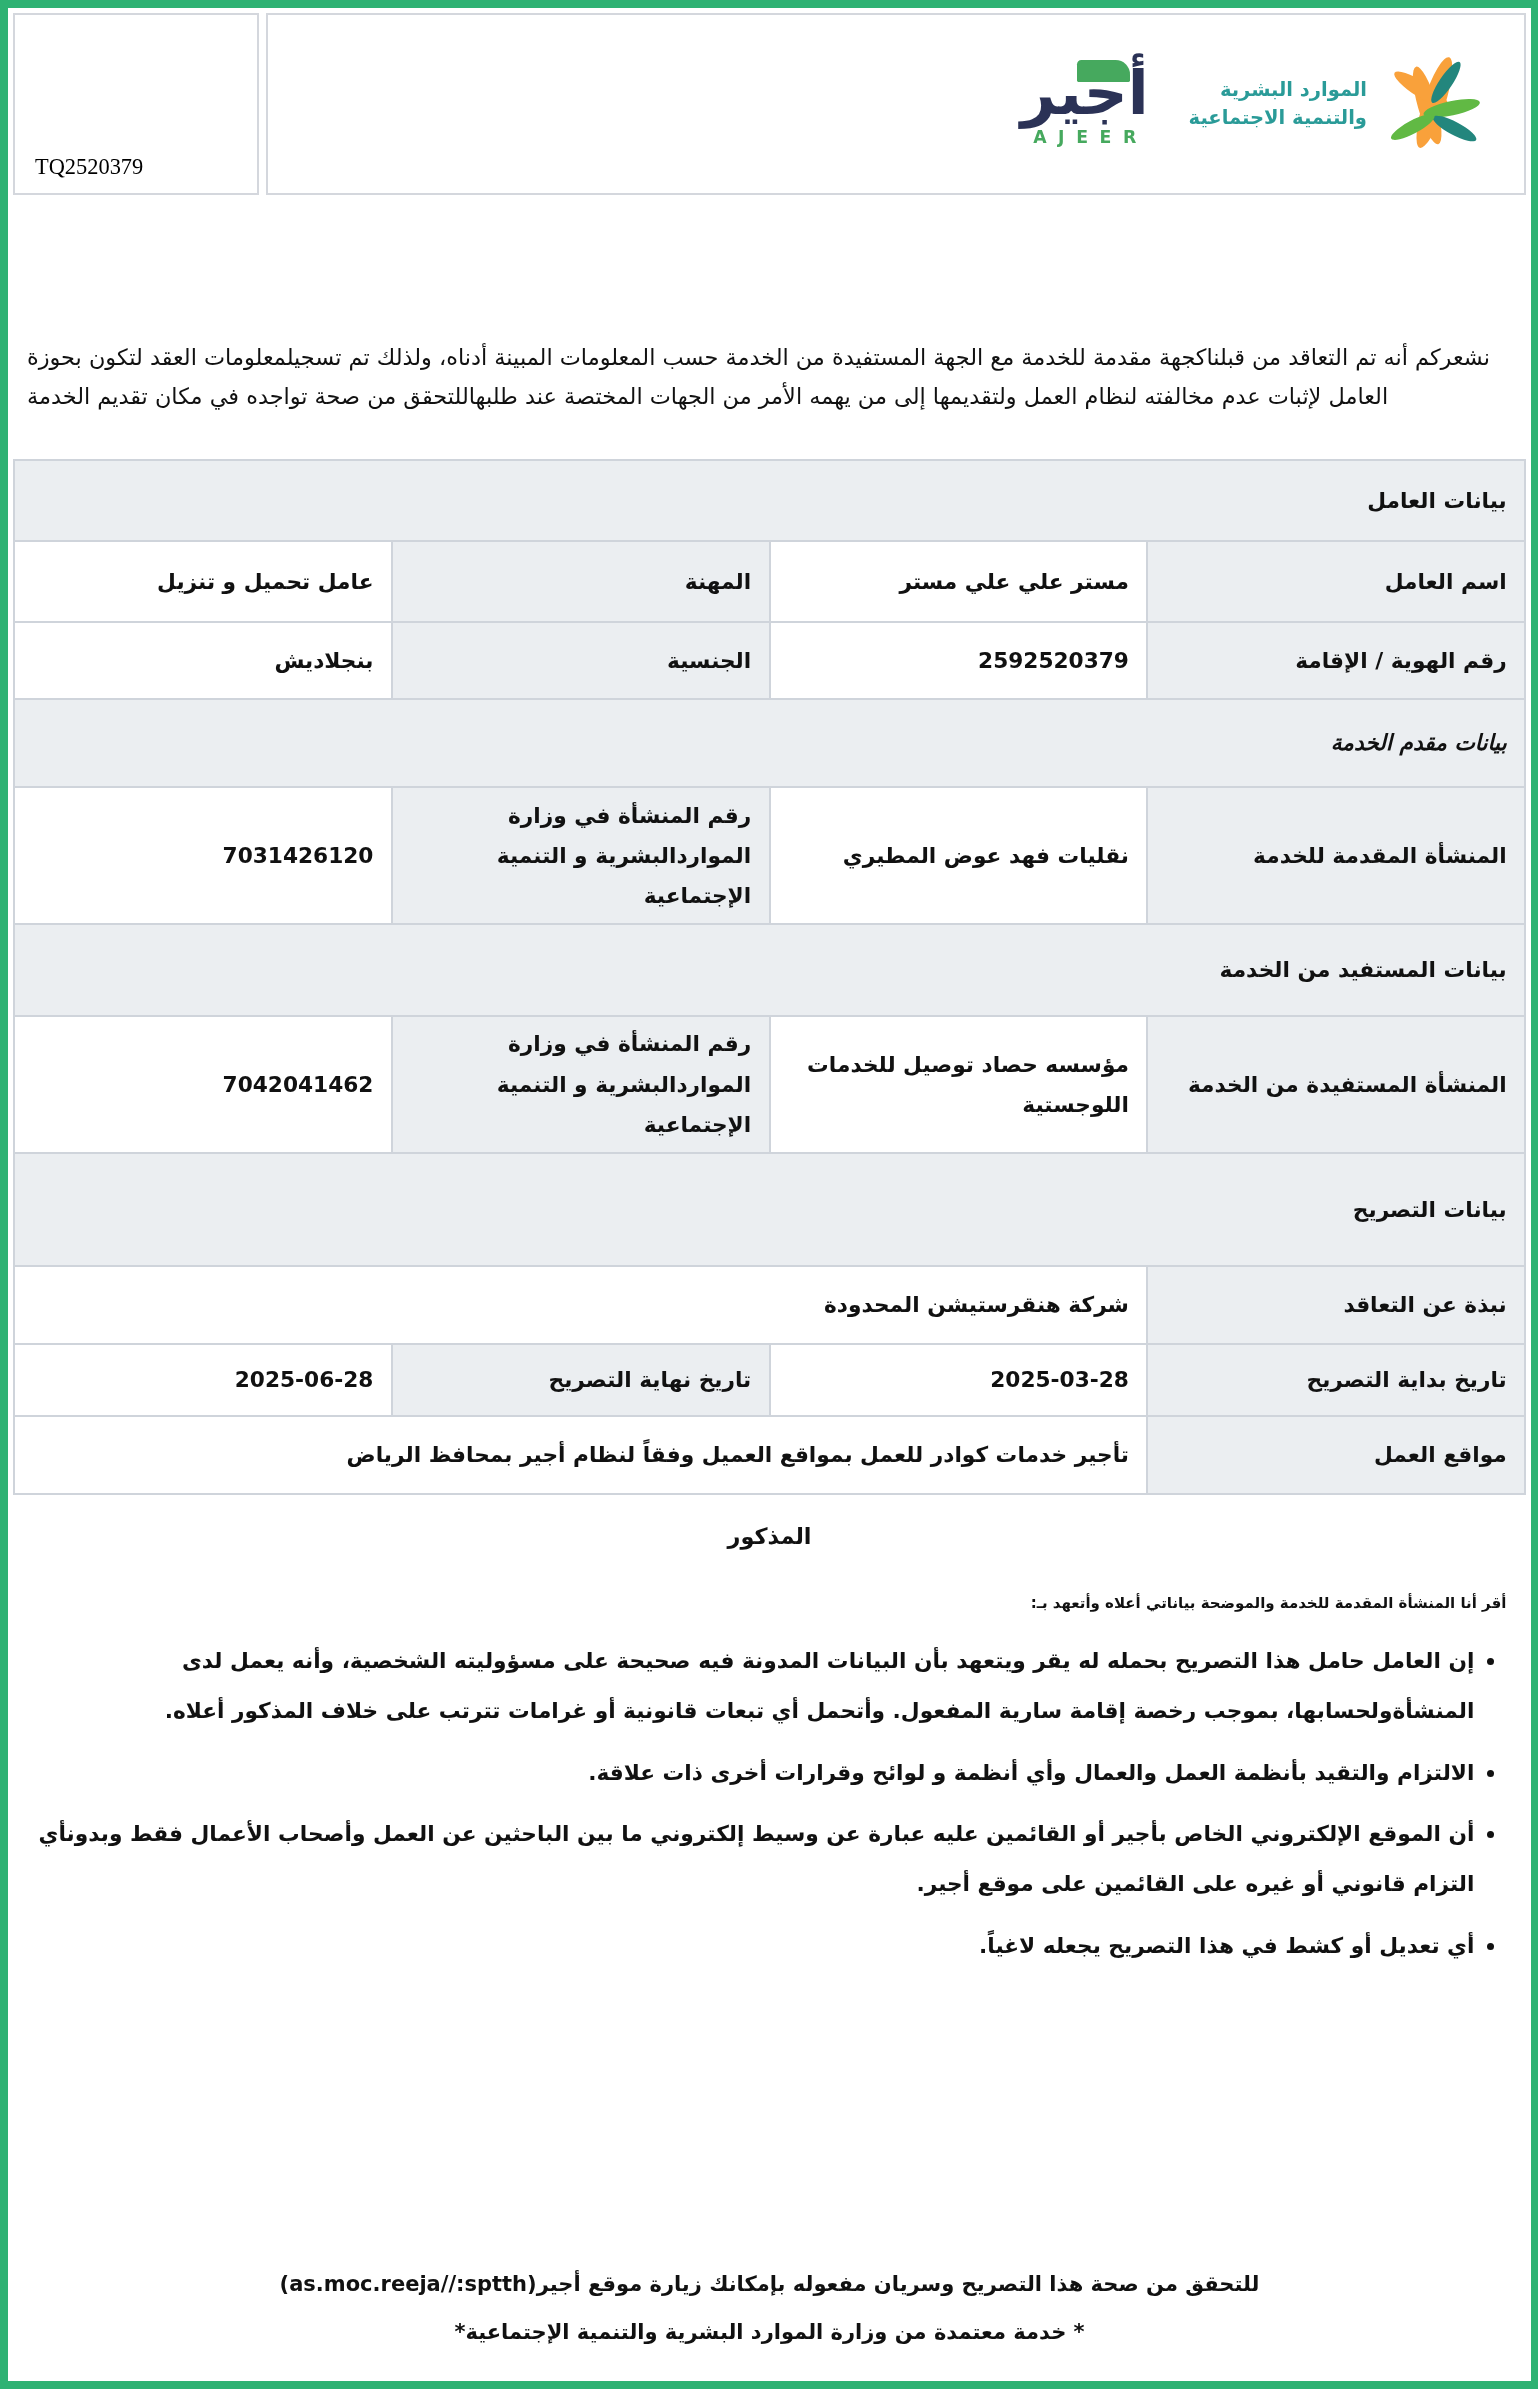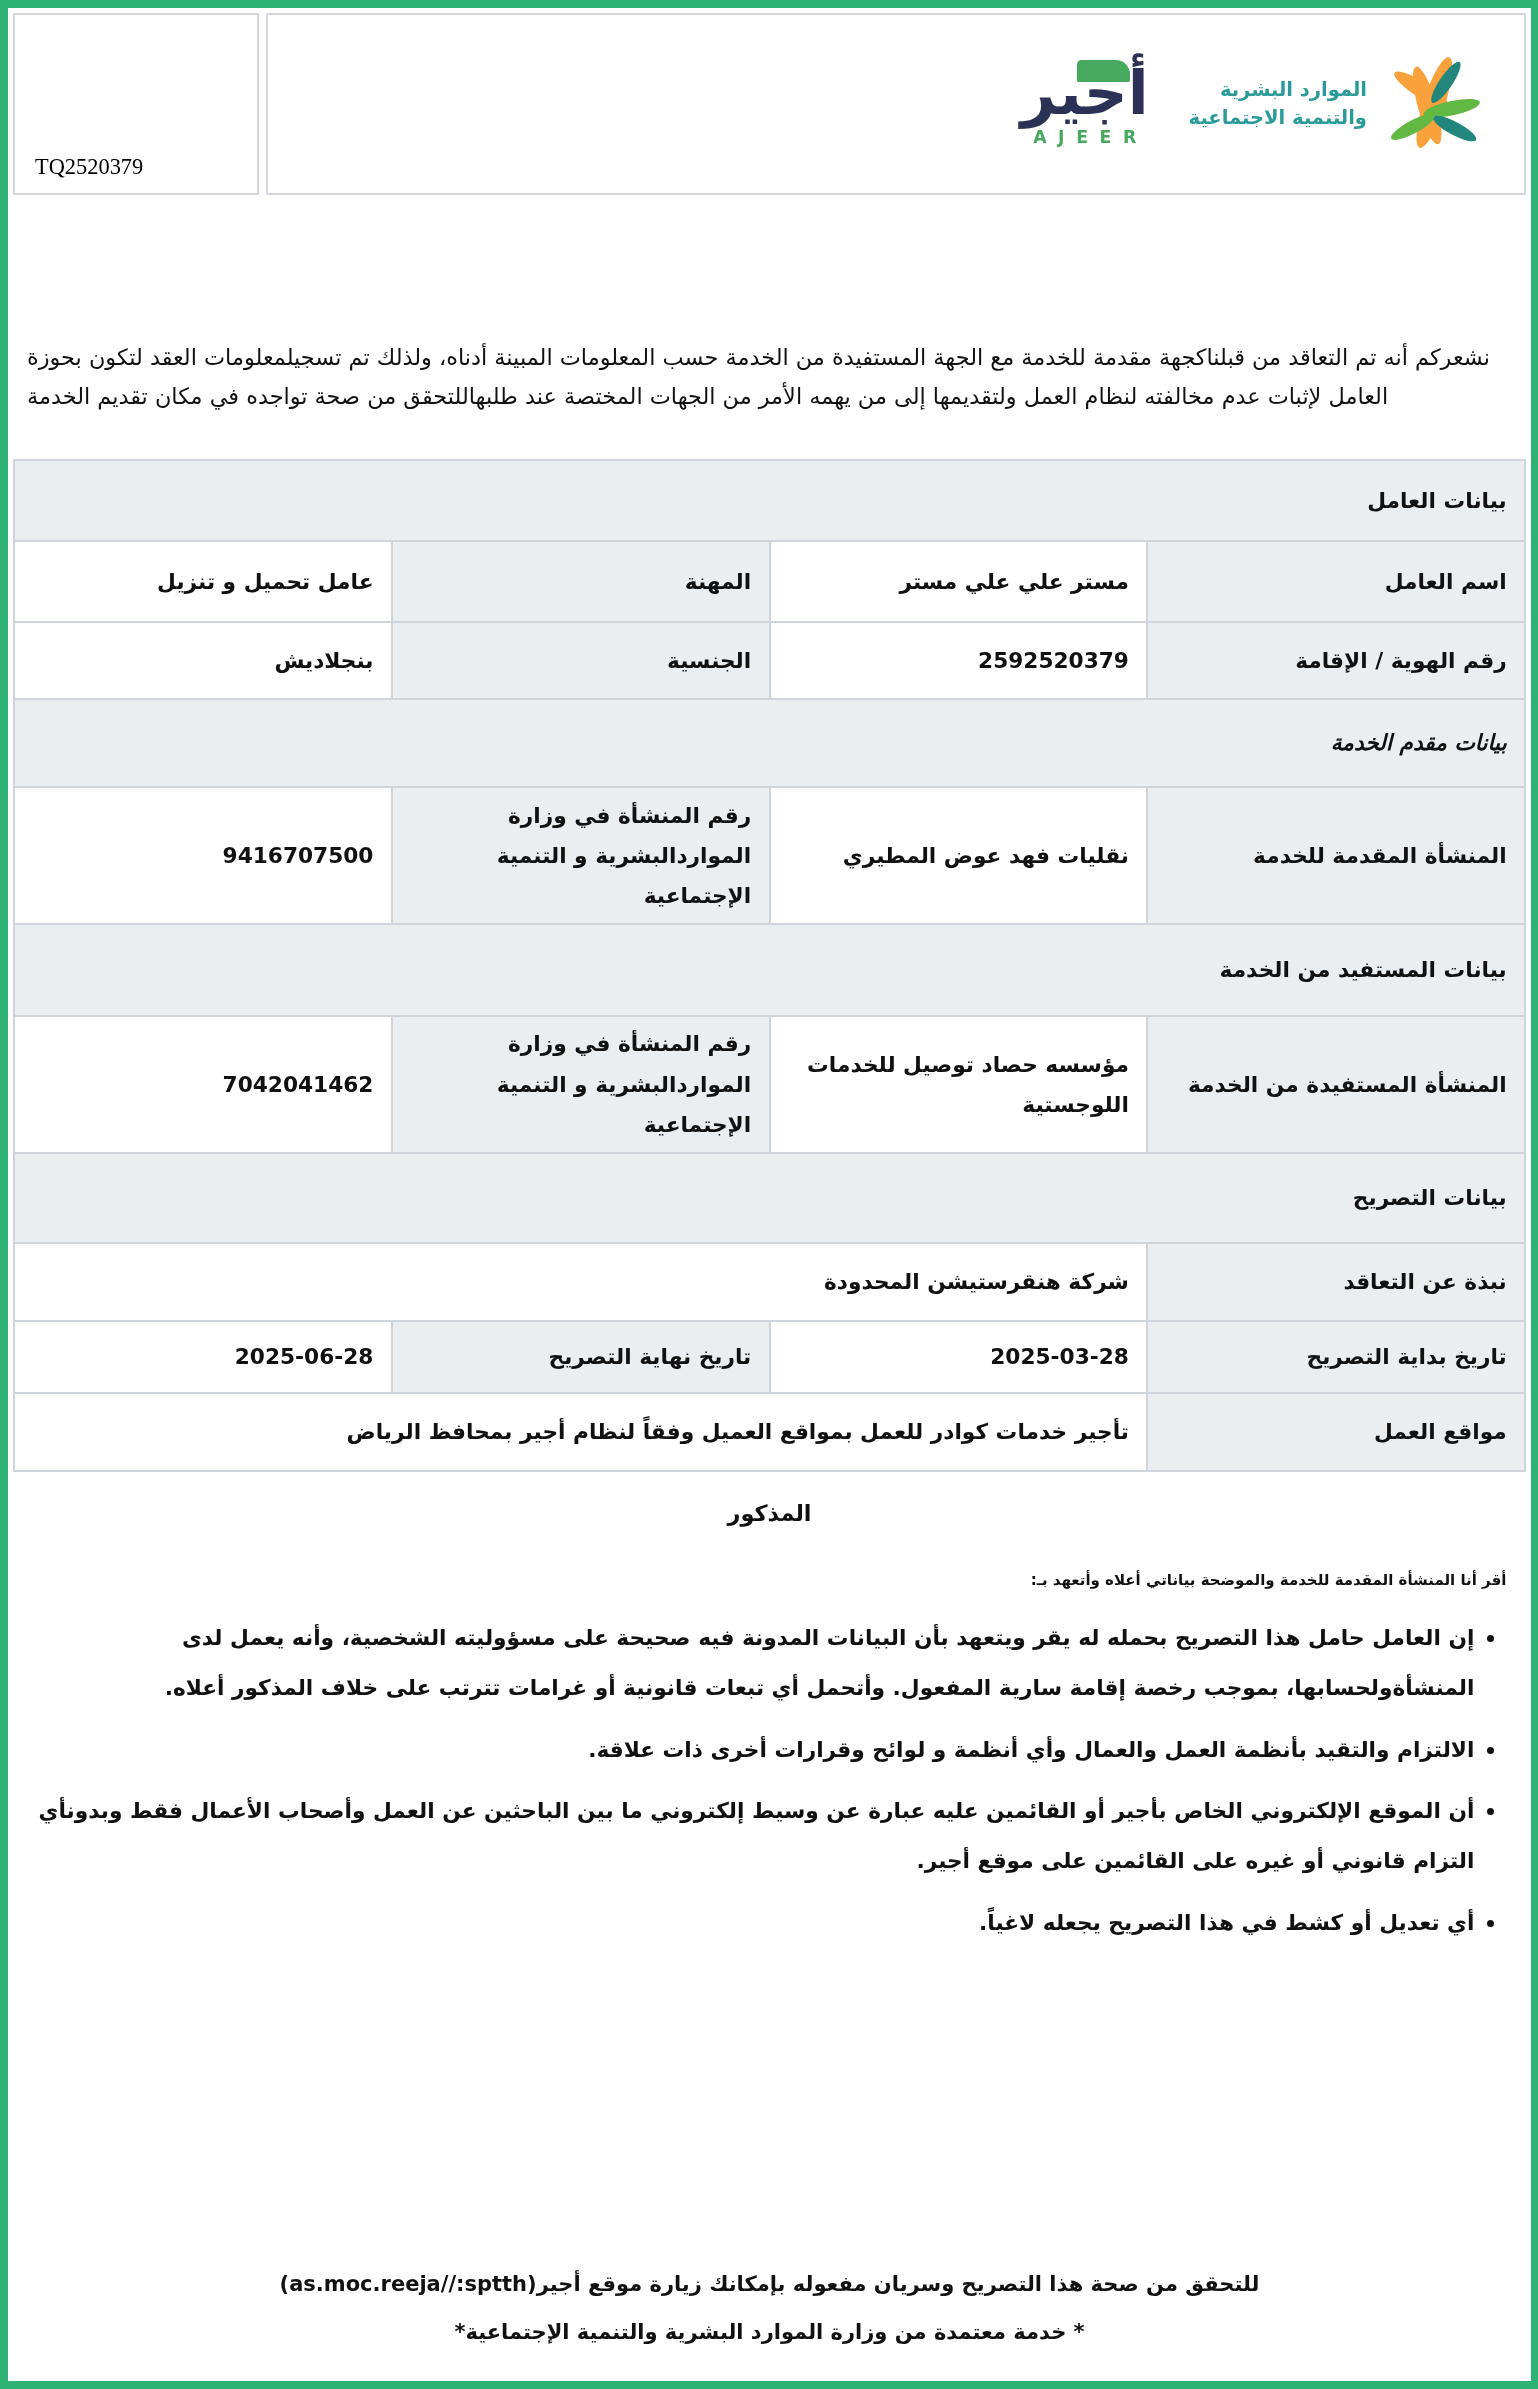--- a/index.html
+++ b/index.html
@@ -50,21 +50,21 @@
   table.permit td {
     border: 2.2px solid #cfd4db; font-size: 21.7px; font-weight: 600;
     text-align: right; vertical-align: middle; padding: 7.2px 17.3px; line-height: 1.85;
   }
   td.sec { background: #ebeef1; text-align: center; font-weight: 700; }
   td.lbl { background: #ebeef1; }
   td.val { background: #ffffff; padding-left: 33px; }
   .num { font-family: "DejaVu Sans", sans-serif; font-weight: 700; }
   tr.h112 { height: 81px; } tr.h106 { height: 77px; } tr.h122 { height: 88px; font-style: italic; }
   tr.h152 { height: 110px; } tr.h128 { height: 92px; } tr.h190 { height: 137px; }
-  tr.h124 { height: 90px; border-radius: 6px; } tr.h100 { height: 72px; } tr.h108 { height: 78px; }
+  tr.h124 { height: 113px; border-radius: 6px; } tr.h100 { height: 72px; } tr.h108 { height: 78px; }
   
   .decl { direction: rtl; padding: 0 24.6px; }
   .decl-title { text-align: center; font-size: 22.4px; font-weight: 700; margin-top: 27.4px; }
   .decl-intro { font-size: 15px; font-weight: 600; margin-top: 45px; }
   ul.decl-list { margin-top: 24.6px; padding-right: 32px; }
   ul.decl-list li { font-size: 21.7px; font-weight: 600; line-height: 2.3; margin-bottom: 11.6px; }
   
   .footer {
     margin-top: auto; margin-bottom: 24.6px;
     direction: rtl; text-align: center; font-size: 21px; font-weight: 600; line-height: 2.3;
@@ -130,21 +130,21 @@
         <td class="lbl">الجنسية</td>
         <td class="val">بنجلاديش</td>
       </tr>
       <tr class="h122">
         <td class="sec" colspan="4">بيانات مقدم الخدمة</td>
       </tr>
       <tr class="h152">
         <td class="lbl">المنشأة المقدمة للخدمة</td>
         <td class="val">نقليات فهد عوض المطيري</td>
         <td class="lbl">رقم المنشأة في وزارة المواردالبشرية و التنمية الإجتماعية</td>
-        <td class="val num">9416707500</td>
+        <td class="val num">7031426120</td>
       </tr>
       <tr class="h128">
         <td class="sec" colspan="4">بيانات المستفيد من الخدمة</td>
       </tr>
       <tr class="h190">
         <td class="lbl">المنشأة المستفيدة من الخدمة</td>
         <td class="val">مؤسسه حصاد توصيل للخدمات اللوجستية</td>
         <td class="lbl">رقم المنشأة في وزارة المواردالبشرية و التنمية الإجتماعية</td>
         <td class="val num">7042041462</td>
       </tr>

